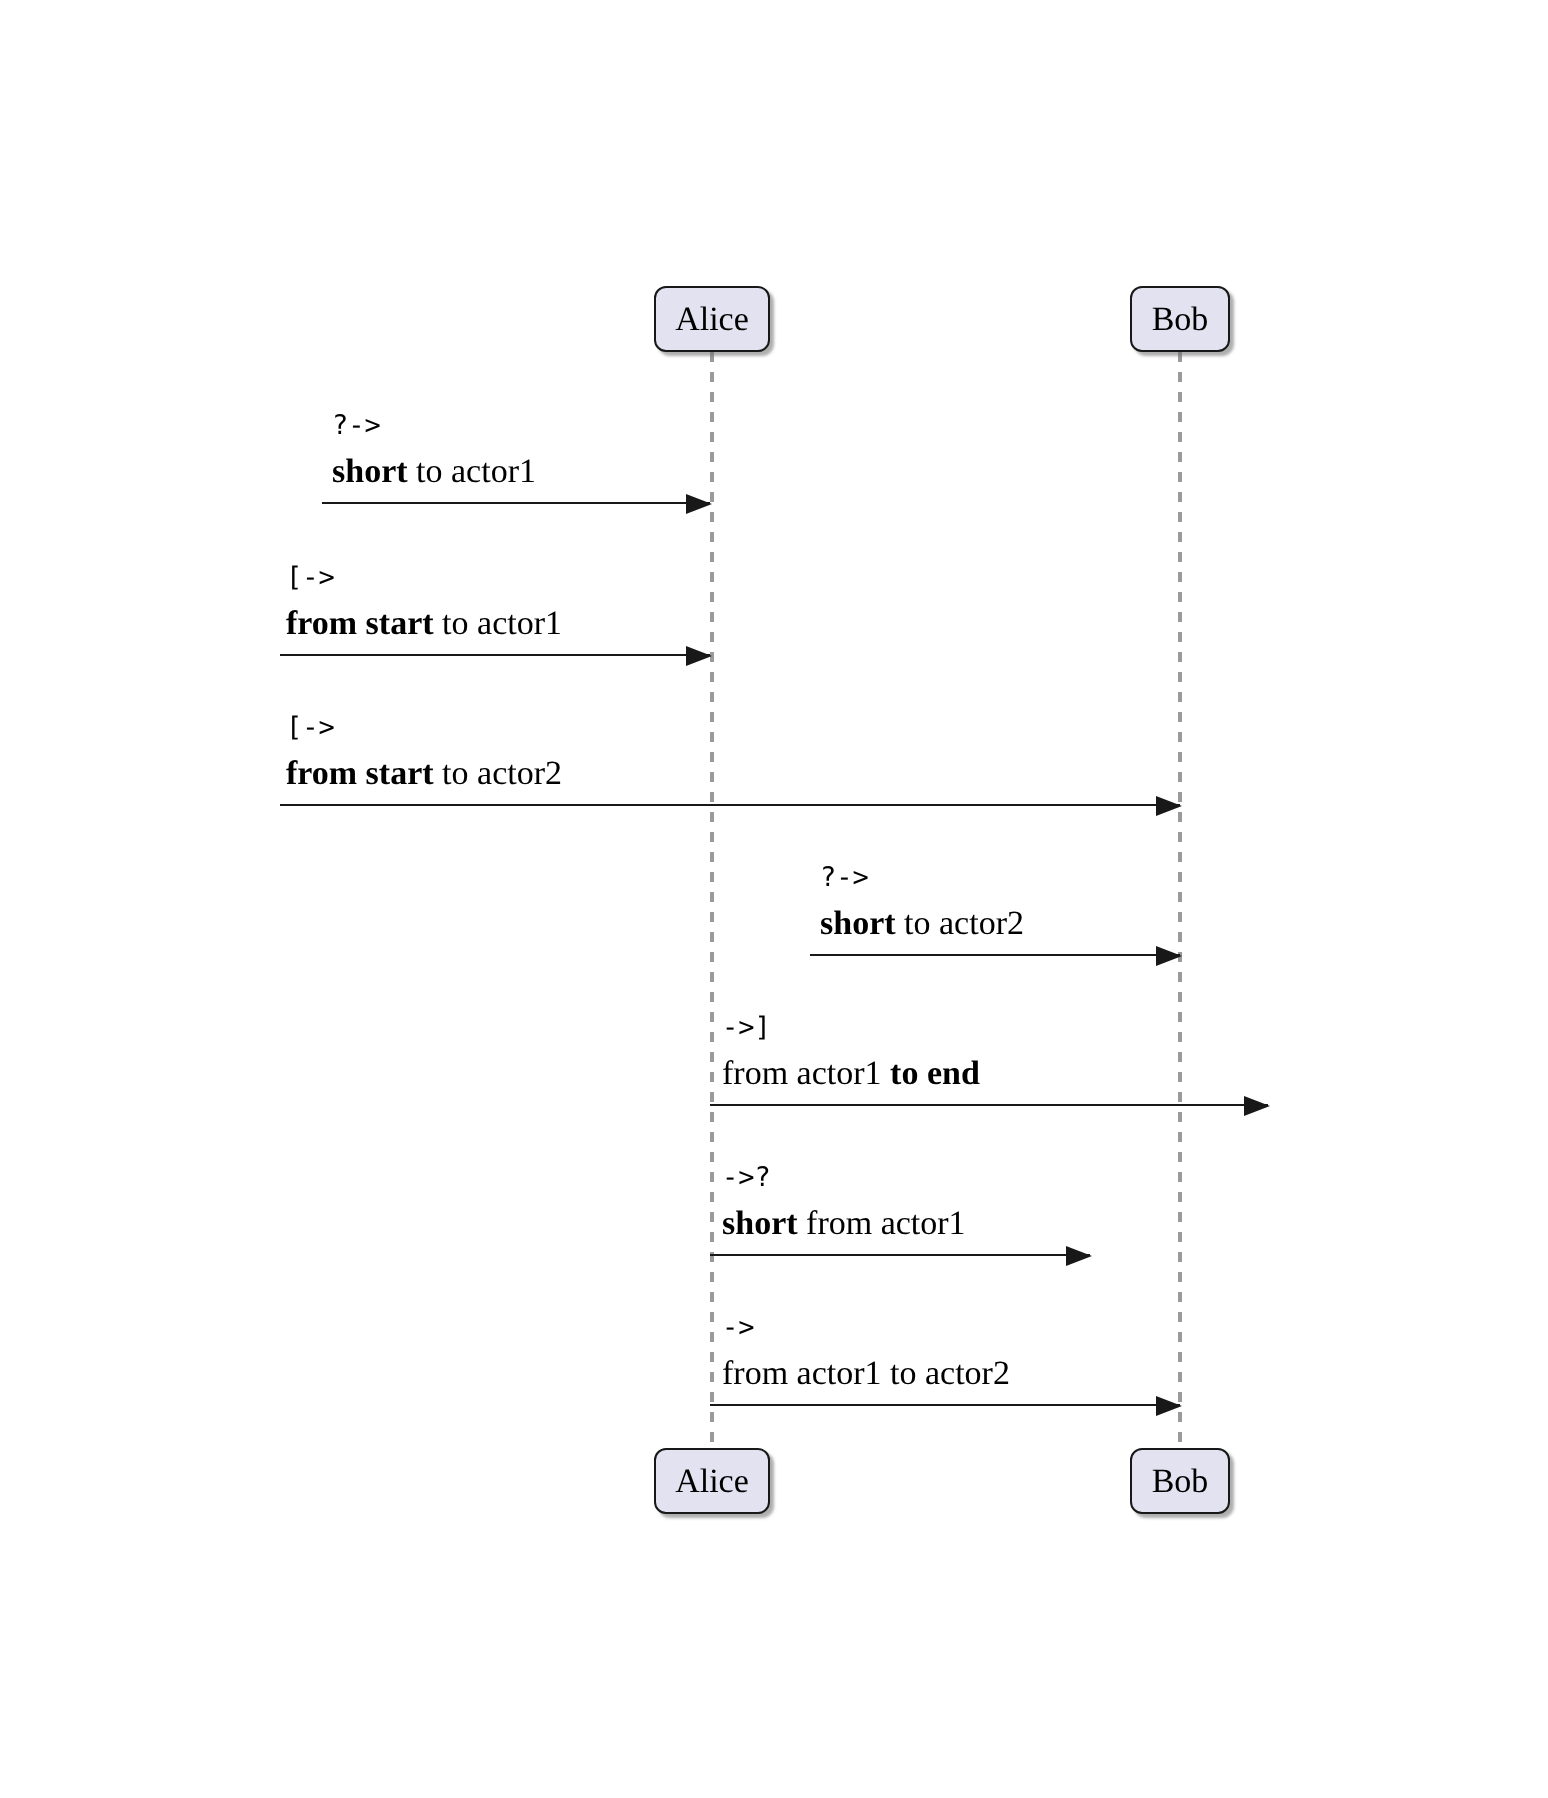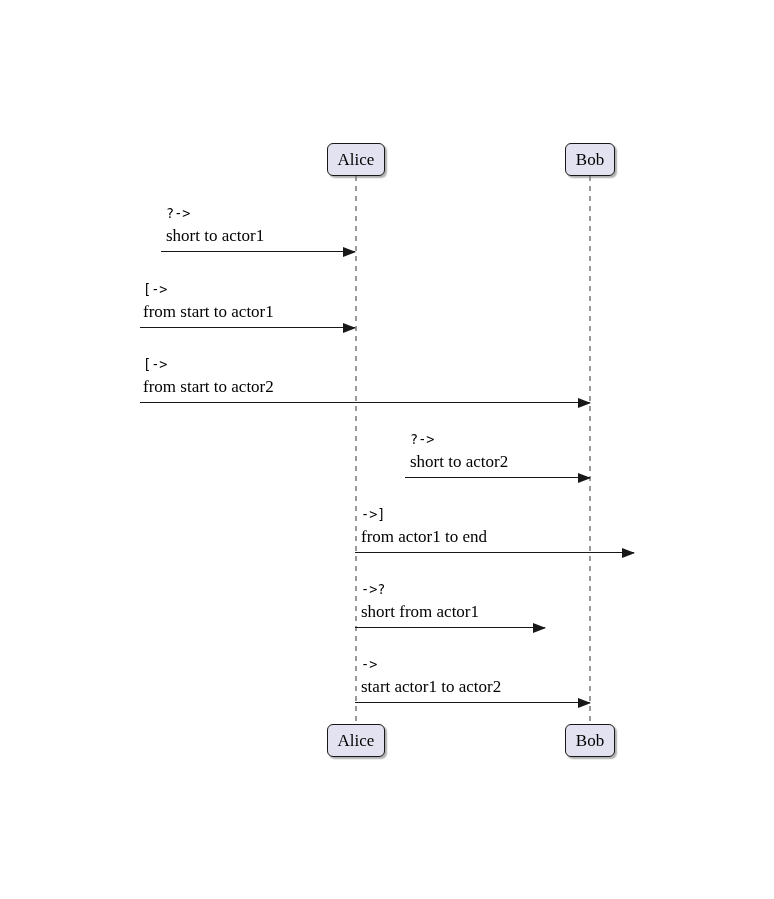--- a/index.html
+++ b/index.html
@@ -46,21 +46,21 @@
   }
   .msg .l1 {
     position: absolute; bottom: 30px; left: 5px;
     font-family: "DejaVu Sans Mono", monospace;
     font-size: 13.5px; white-space: nowrap;
   }
   .msg .l2 {
     position: absolute; bottom: 5px; left: 5px;
     font-size: 17px; white-space: nowrap;
   }
-  .b { font-weight: normal; }
+  .b { font-weight: bold; }
 </style>
 </head>
 <body>
 
 <div class="stage">
 
   <div class="lifeline" style="left:355px; top:176px; height:548px;"></div>
   <div class="lifeline" style="left:589px; top:176px; height:548px;"></div>
 
   <div class="actor" style="left:327px; top:143px; width:58px; height:33px;">
@@ -107,21 +107,21 @@
 
   <div class="msg" style="left:355px; top:627px; width:190px;">
     <div class="l1" style="left:6px;">-&gt;?</div>
     <div class="l2" style="left:6px;"><span></span><span class="b">short</span><span> from actor1</span></div>
     <div class="line"></div>
     <div class="head"></div>
   </div>
 
   <div class="msg" style="left:355px; top:702px; width:235px;">
     <div class="l1" style="left:6px;">-&gt;</div>
-    <div class="l2" style="left:6px;"><span>start actor1 to actor2</span><span class="b"></span><span></span></div>
+    <div class="l2" style="left:6px;"><span>from actor1 to actor2</span><span class="b"></span><span></span></div>
     <div class="line"></div>
     <div class="head"></div>
   </div>
 
   <div class="actor" style="left:327px; top:724px; width:58px; height:33px;">
     <span>Alice</span>
   </div>
   <div class="actor" style="left:565px; top:724px; width:50px; height:33px;">
     <span>Bob</span>
   </div>

